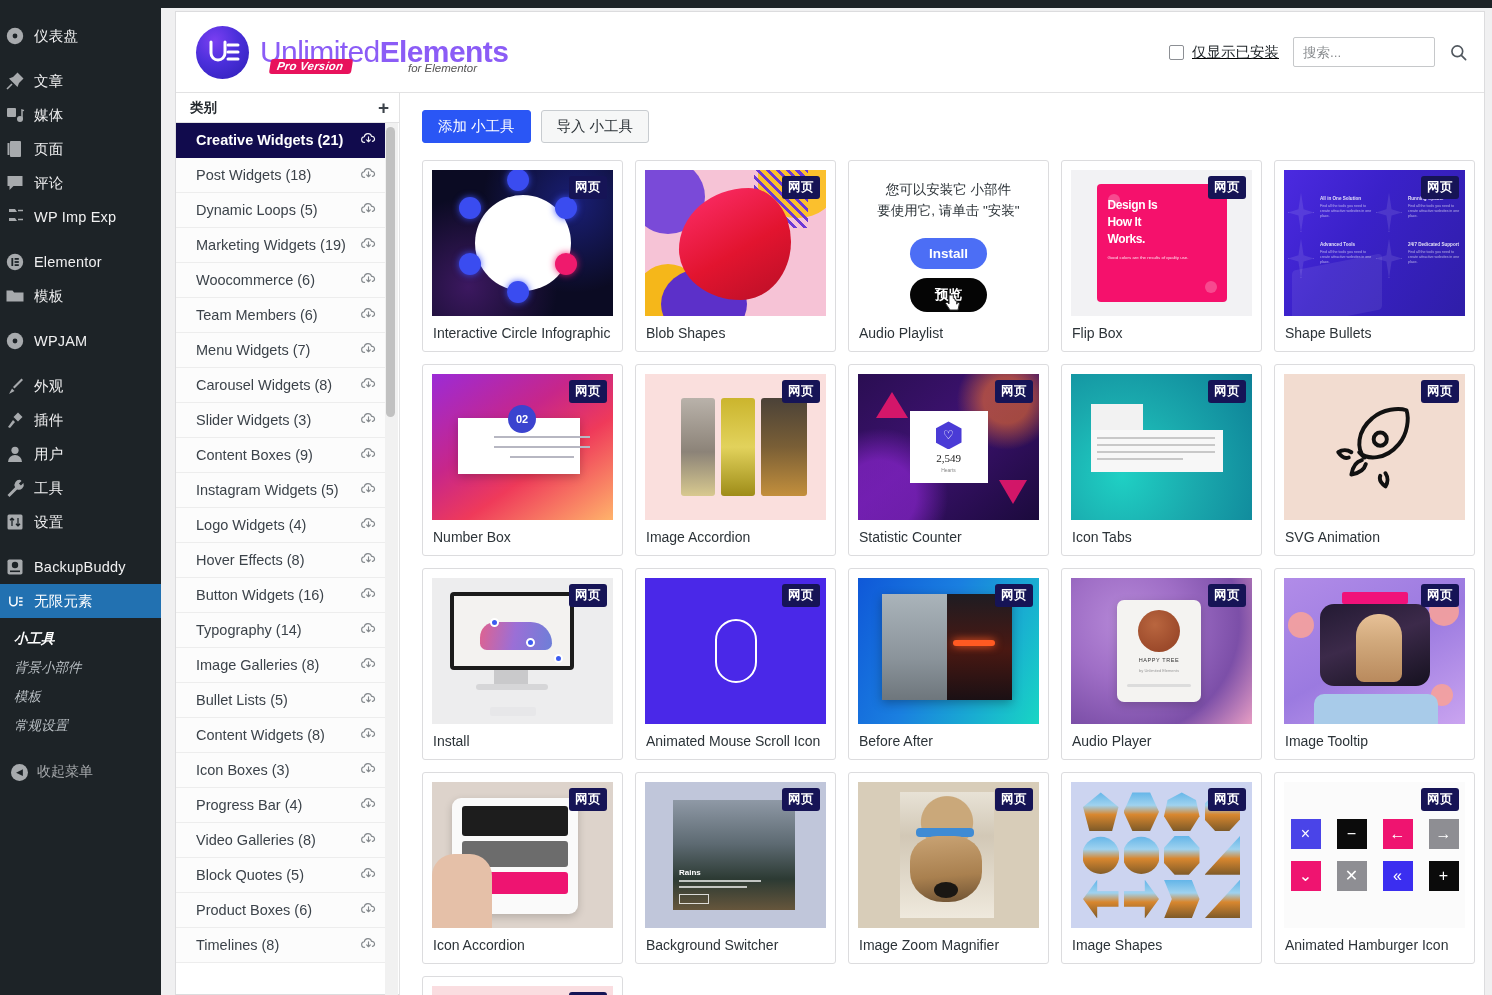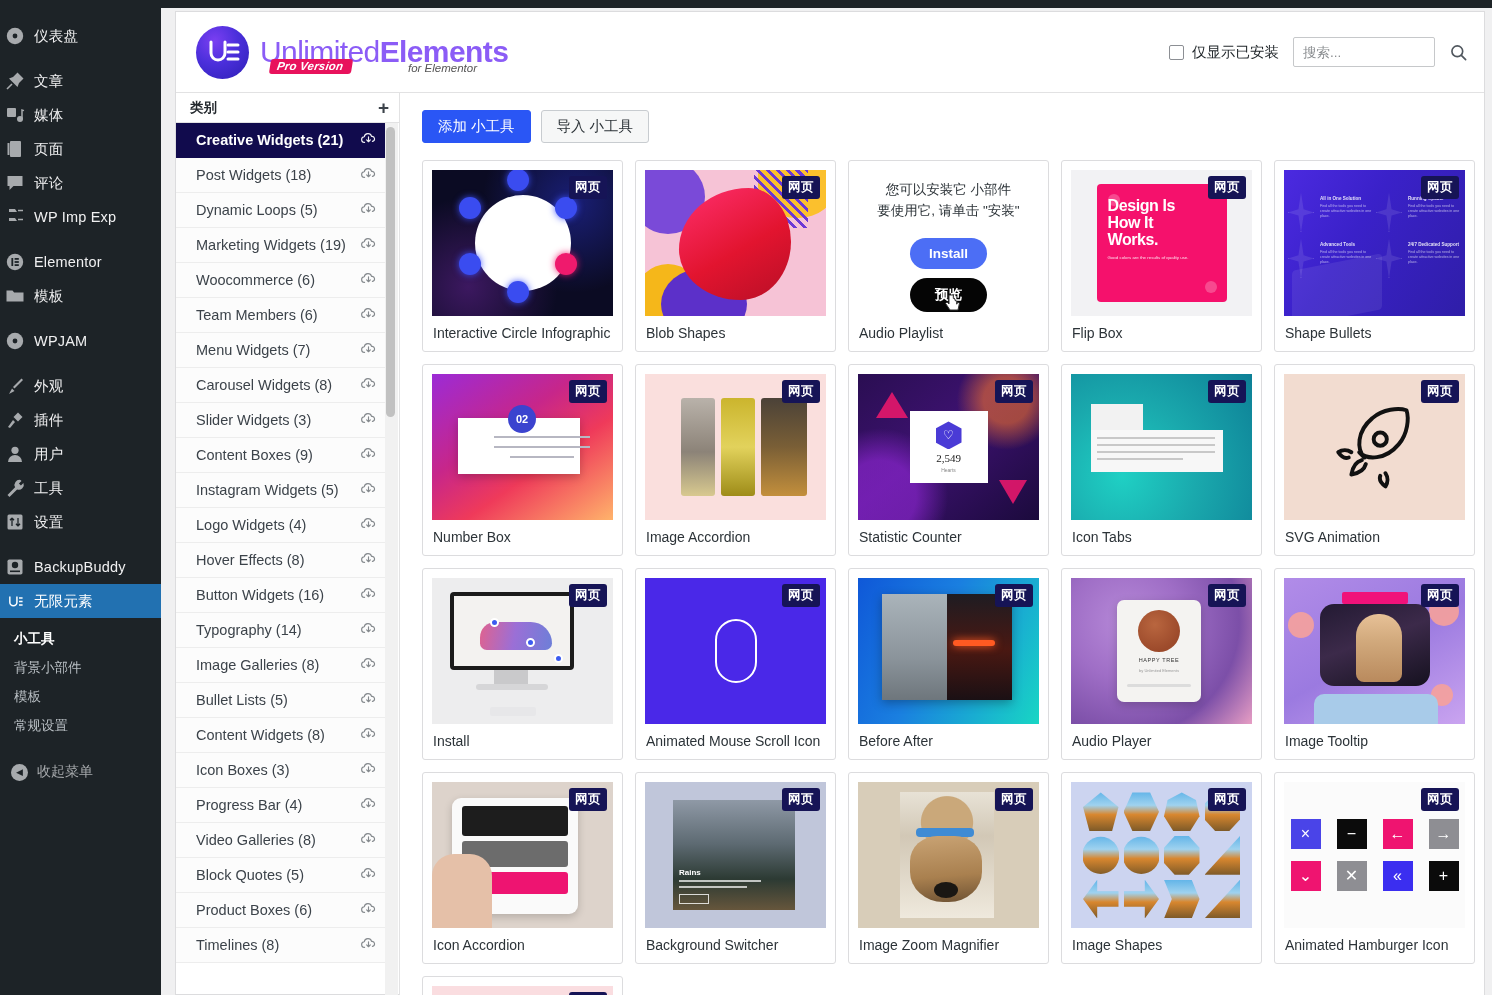--- a/index.html
+++ b/index.html
@@ -42,21 +42,21 @@
     width: 20px; height: 20px; flex: 0 0 20px;
     display: flex; align-items: center; justify-content: center;
     color: #a7aaad; font-size: 15px; line-height: 1;
   }
   .menu-item.active .mi-ico { color: #fff; }
   .mi-label { font-size: 14.5px; letter-spacing: .2px; }
 
   .submenu { padding: 6px 0 8px 0; background: #1d2327; }
   .sub-item {
     padding: 4px 0 4px 14px; font-size: 13.5px; color: #b9bfc4;
-    line-height: 21px; cursor: pointer;
+    line-height: 21px; cursor: pointer; font-style: italic;
   }
   .sub-item.cur { color: #fff; font-weight: bold; }
 
   .collapse {
     display: flex; align-items: center; gap: 9px;
     padding-left: 11px; height: 32px; margin-top: 8px;
     font-size: 14px; color: #a7aaad; cursor: pointer;
   }
   .collapse .circ {
     width: 17px; height: 17px; border-radius: 50%;
@@ -103,21 +103,21 @@
     transform: skewX(-9deg); letter-spacing: .2px;
   }
   .for-elementor {
     position: absolute; left: 148px; top: 26px;
     font-size: 11.5px; font-style: italic; color: #555;
   }
 
   .header-right {
     margin-left: auto; display: flex; align-items: center; gap: 14px;
   }
-  .chk-wrap { display: flex; align-items: center; gap: 8px; cursor: pointer; }
+  .chk-wrap { display: flex; align-items: center; gap: 8px; cursor: pointer; text-decoration: underline; }
   .chk-box {
     width: 15px; height: 15px; border: 1px solid #8c8f94;
     background: #fff; border-radius: 2px;
   }
   .chk-label { font-size: 14.5px; color: #1d2327; }
   .search-box {
     width: 142px; height: 30px; border: 1px solid #c6c8ca;
     background: #fff; border-radius: 2px;
     display: flex; align-items: center; padding: 0 9px;
     font-size: 13.5px; color: #8a8d90;
@@ -258,21 +258,21 @@
   .t-blob .stripe {
     position: absolute; right: 18px; top: 0; width: 54px; height: 58px;
     background: repeating-linear-gradient(45deg, #6b38d6 0 3px, transparent 3px 7px);
   }
 
   .t-flip { background: #f2f2f4; display: flex; align-items: center; justify-content: center; }
   .t-flip .pnl {
     width: 130px; height: 118px; background: #f5116c; border-radius: 4px;
     padding: 13px 11px; color: #fff; position: relative;
   }
-  .t-flip .hl { font-size: 16px; font-weight: bold; line-height: 17px; letter-spacing: -.4px; }
+  .t-flip .hl { font-size: 12px; font-weight: bold; line-height: 17px; letter-spacing: -.4px; }
   .t-flip .sub { margin-top: 7px; font-size: 4.4px; line-height: 6px; opacity: .86; }
   .t-flip .cc {
     position: absolute; left: 11px; top: 10px; width: 12px; height: 12px;
     border-radius: 50%; background: rgba(255,255,255,.24);
   }
   .t-flip .cc2 { left: auto; right: 10px; top: auto; bottom: 9px; }
 
   .t-shape {
     background: linear-gradient(122deg, #4b2ae0 0%, #3a21c9 40%, #2f1ea8 100%);
   }

